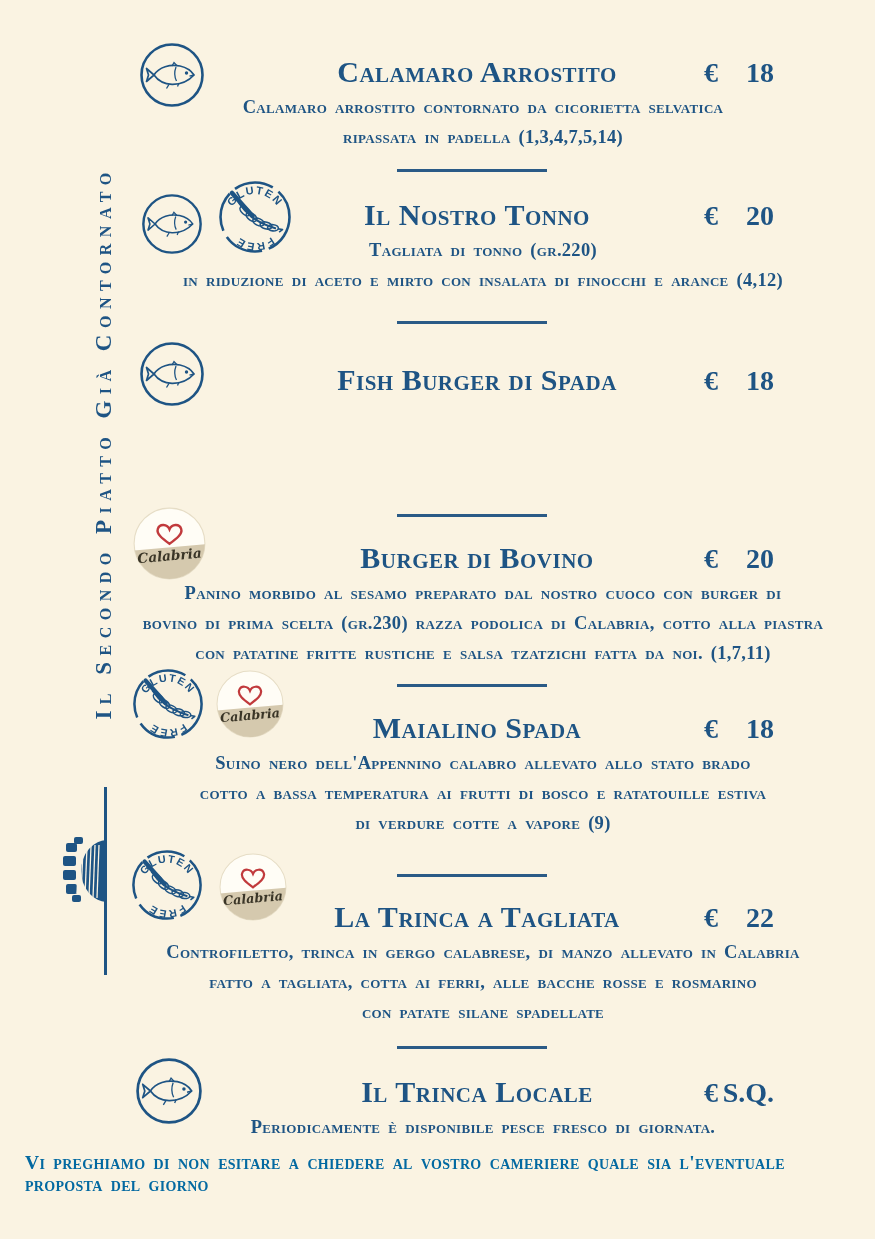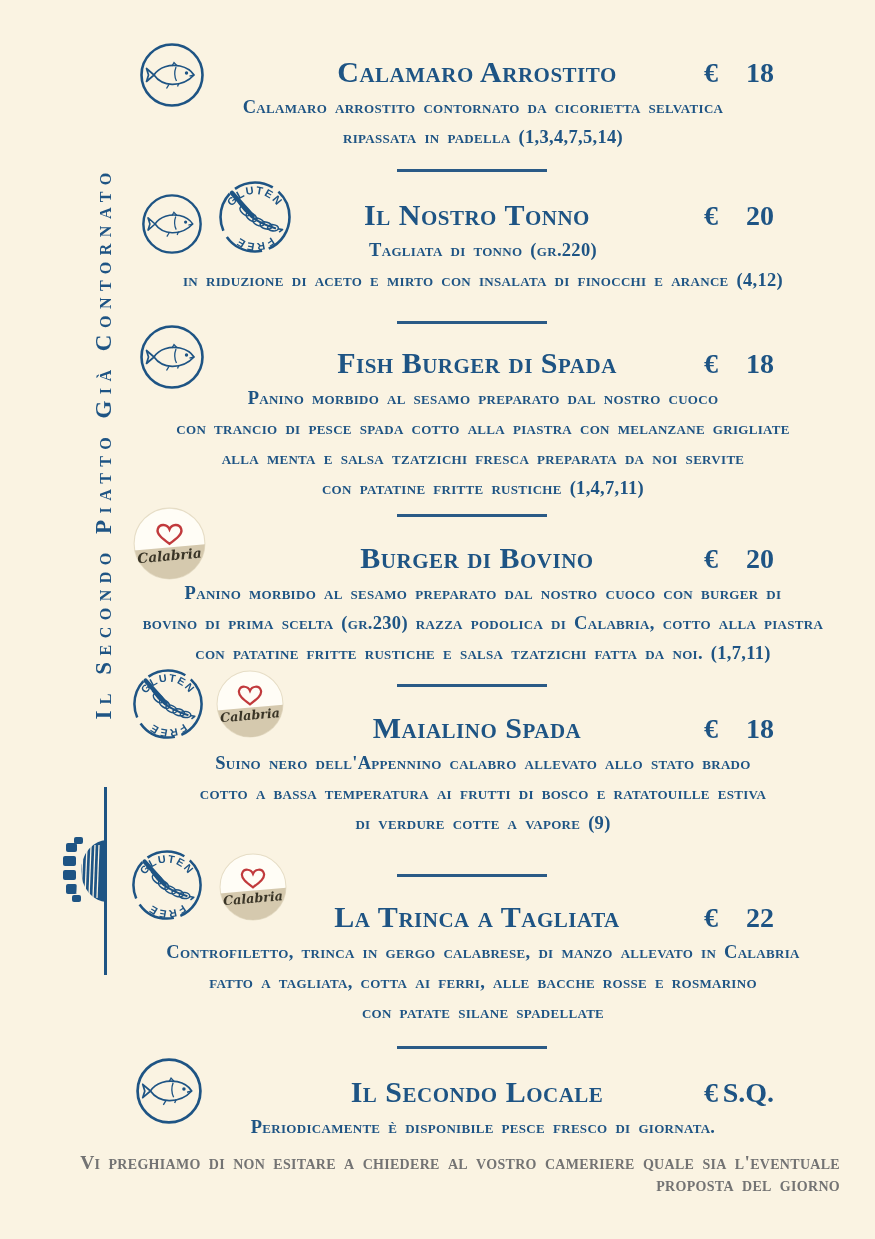--- a/index.html
+++ b/index.html
@@ -30,23 +30,23 @@
     font-variant:small-caps;font-weight:600;font-size:28px;color:#1e5484;
   }
   .item-desc{
     margin-top:3px;text-align:center;white-space:pre-line;
     font-variant:small-caps;font-weight:600;font-size:18.5px;line-height:30px;
     letter-spacing:0.3px;word-spacing:3px;color:#1e5484;margin-left:12px;
   }
   .badge{position:absolute;}
   .divider{position:absolute;left:397px;width:150px;height:3px;background:#2a5a86;}
   .footer-note{
-    position:absolute;top:1152px;left:25px;right:35px;text-align:right;
+    position:absolute;top:1152px;left:25px;right:35px;text-align:left;
     font-variant:small-caps;font-weight:600;font-size:19.5px;
-    letter-spacing:0.3px;word-spacing:3px;color:#737373;
+    letter-spacing:0.3px;word-spacing:3px;color:#0369a1;
   }
   svg{display:block;}
 </style>
 </head>
 <body>
 
 <svg width="0" height="0" style="position:absolute">
   <defs>
     <g id="fish-sym">
       <circle cx="33" cy="33" r="30.5" fill="none" stroke="#1e5484" stroke-width="2.6"></circle>
@@ -128,33 +128,29 @@
   <div class="item-title">Il Nostro Tonno</div>
   <div class="item-price">
     <span>€</span>
     <span>20</span>
   </div>
   <div class="item-desc">Tagliata di tonno (gr.220)
 in riduzione di aceto e mirto con insalata di finocchi e arance (4,12)</div>
 </div>
 <div class="divider" style="top:321px"></div>
 
-<div class="item" style="top:346px">
+<div class="item" style="top:363px">
   <svg class="badge" style="left:9px;top:-22px" width="66" height="66" viewBox="0 0 66 66">
       <use href="#fish-sym"></use>
     </svg>
   <div class="item-title">Fish Burger di Spada</div>
   <div class="item-price">
     <span>€</span>
     <span>18</span>
   </div>
-  <div class="item-desc">Panino morbido al sesamo preparato dal nostro cuoco
-con trancio di pesce spada cotto alla piastra con melanzane grigliate
-alla menta e salsa tzatzichi fresca preparata da noi servite
-con patatine fritte rustiche  (1,4,7,11)</div>
 </div>
 <div class="divider" style="top:514px"></div>
 
 <div class="item" style="top:541px">
   <svg class="badge" style="left:3px;top:-34px" width="73" height="73" viewBox="0 0 67 67">
     <defs>
         <clipPath id="calc1">
           <circle cx="33.5" cy="33.5" r="32.5"></circle>
         </clipPath>
       </defs>
@@ -255,21 +251,21 @@
   <div class="item-desc">Controfiletto, trinca in gergo calabrese, di manzo allevato in Calabria
 fatto a tagliata, cotta ai ferri, alle bacche rosse e rosmarino
 con patate silane spadellate</div>
 </div>
 <div class="divider" style="top:1046px"></div>
 
 <div class="item" style="top:1075px">
   <svg class="badge" style="left:5px;top:-18px" width="68" height="68" viewBox="0 0 66 66">
       <use href="#fish-sym"></use>
     </svg>
-  <div class="item-title">Il Secondo Locale</div>
+  <div class="item-title">Il Trinca Locale</div>
   <div class="item-price">
     <span>€</span>
     <span>S.Q.</span>
   </div>
   <div class="item-desc">Periodicamente è disponibile pesce fresco di giornata.</div>
 </div>
 
 <div class="footer-note">Vi preghiamo di non esitare a chiedere al vostro cameriere quale sia l'eventuale proposta del giorno</div>
 
 </body></html>

